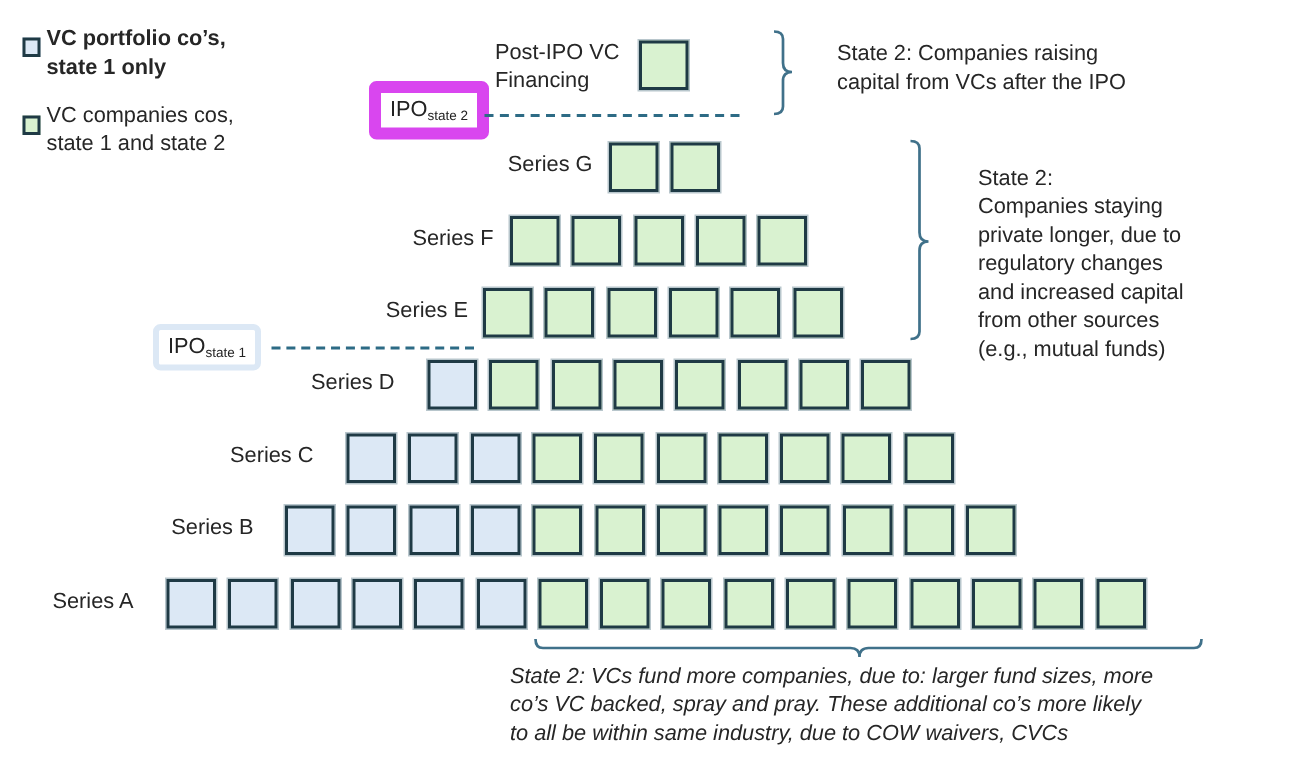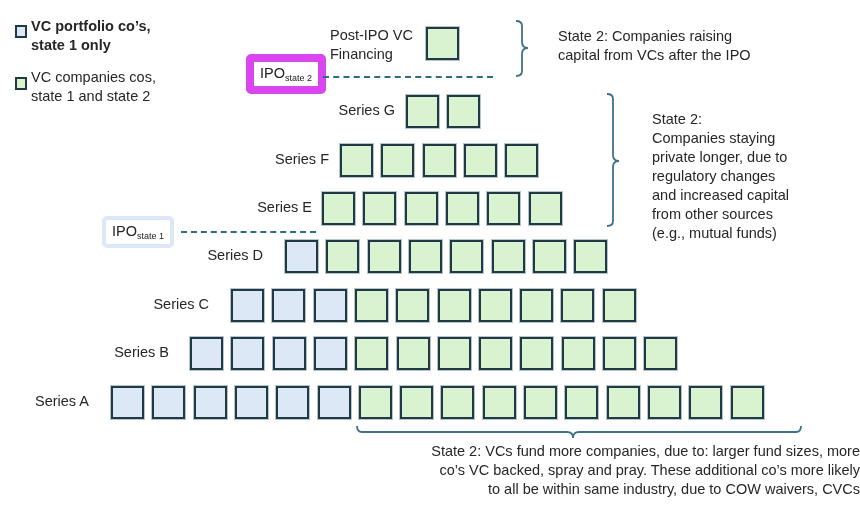--- a/index.html
+++ b/index.html
@@ -141,17 +141,17 @@
 <div class="abs txt" style="left:652px;top:110px;">
   <div>State 2:</div>
   <div>Companies staying</div>
   <div>private longer, due to</div>
   <div>regulatory changes</div>
   <div>and increased capital</div>
   <div>from other sources</div>
   <div>(e.g., mutual funds)</div>
 </div>
 
-<div class="abs txt" style="left:340px;top:442px;width:520px;text-align:right;">
+<div class="abs txt" style="left:340px;top:442px;width:520px;text-align:left;font-style:italic;">
   <div>State 2: VCs fund more companies, due to: larger fund sizes, more</div>
   <div>co’s VC backed, spray and pray. These additional co’s more likely</div>
   <div>to all be within same industry, due to COW waivers, CVCs</div>
 </div>
 
 </body></html>

